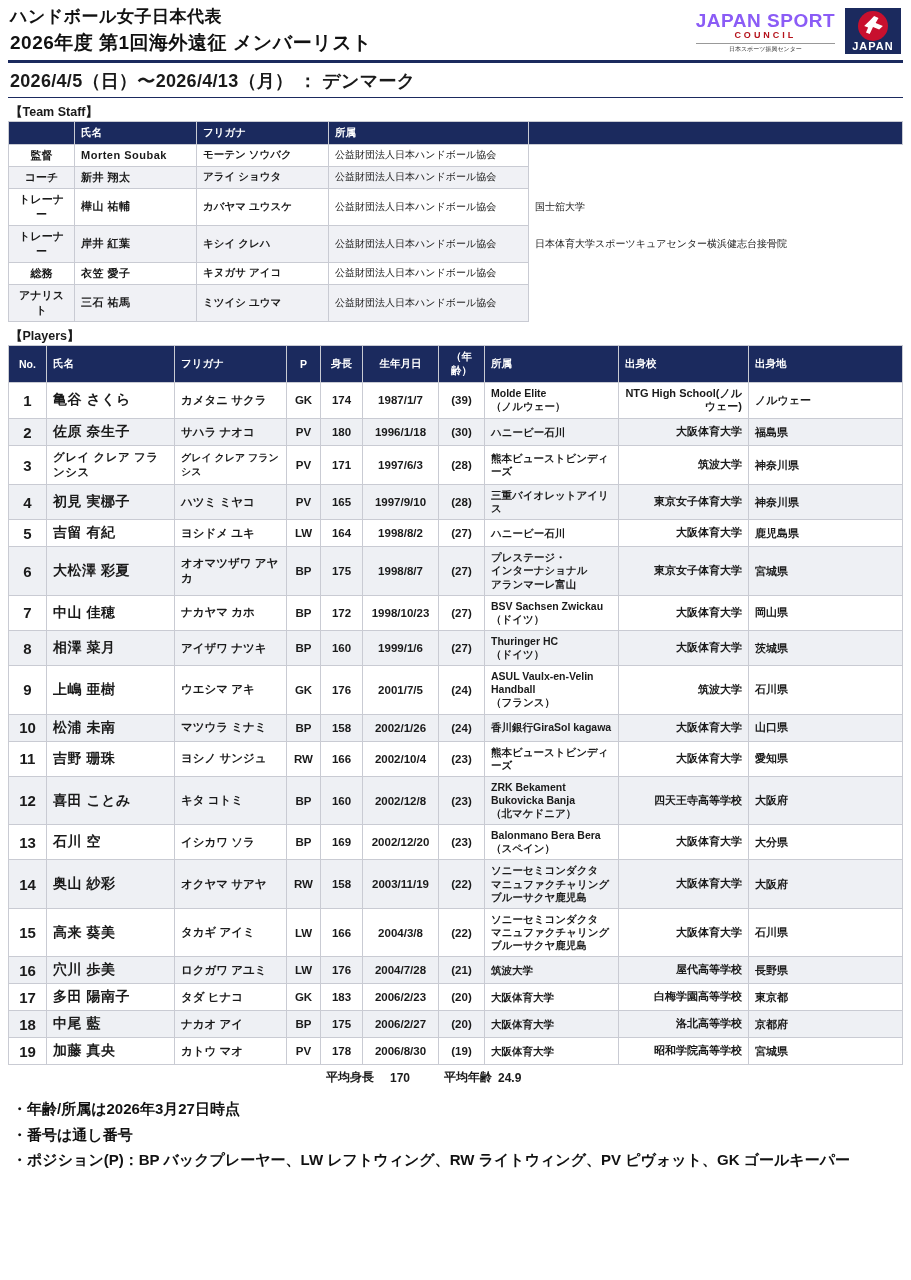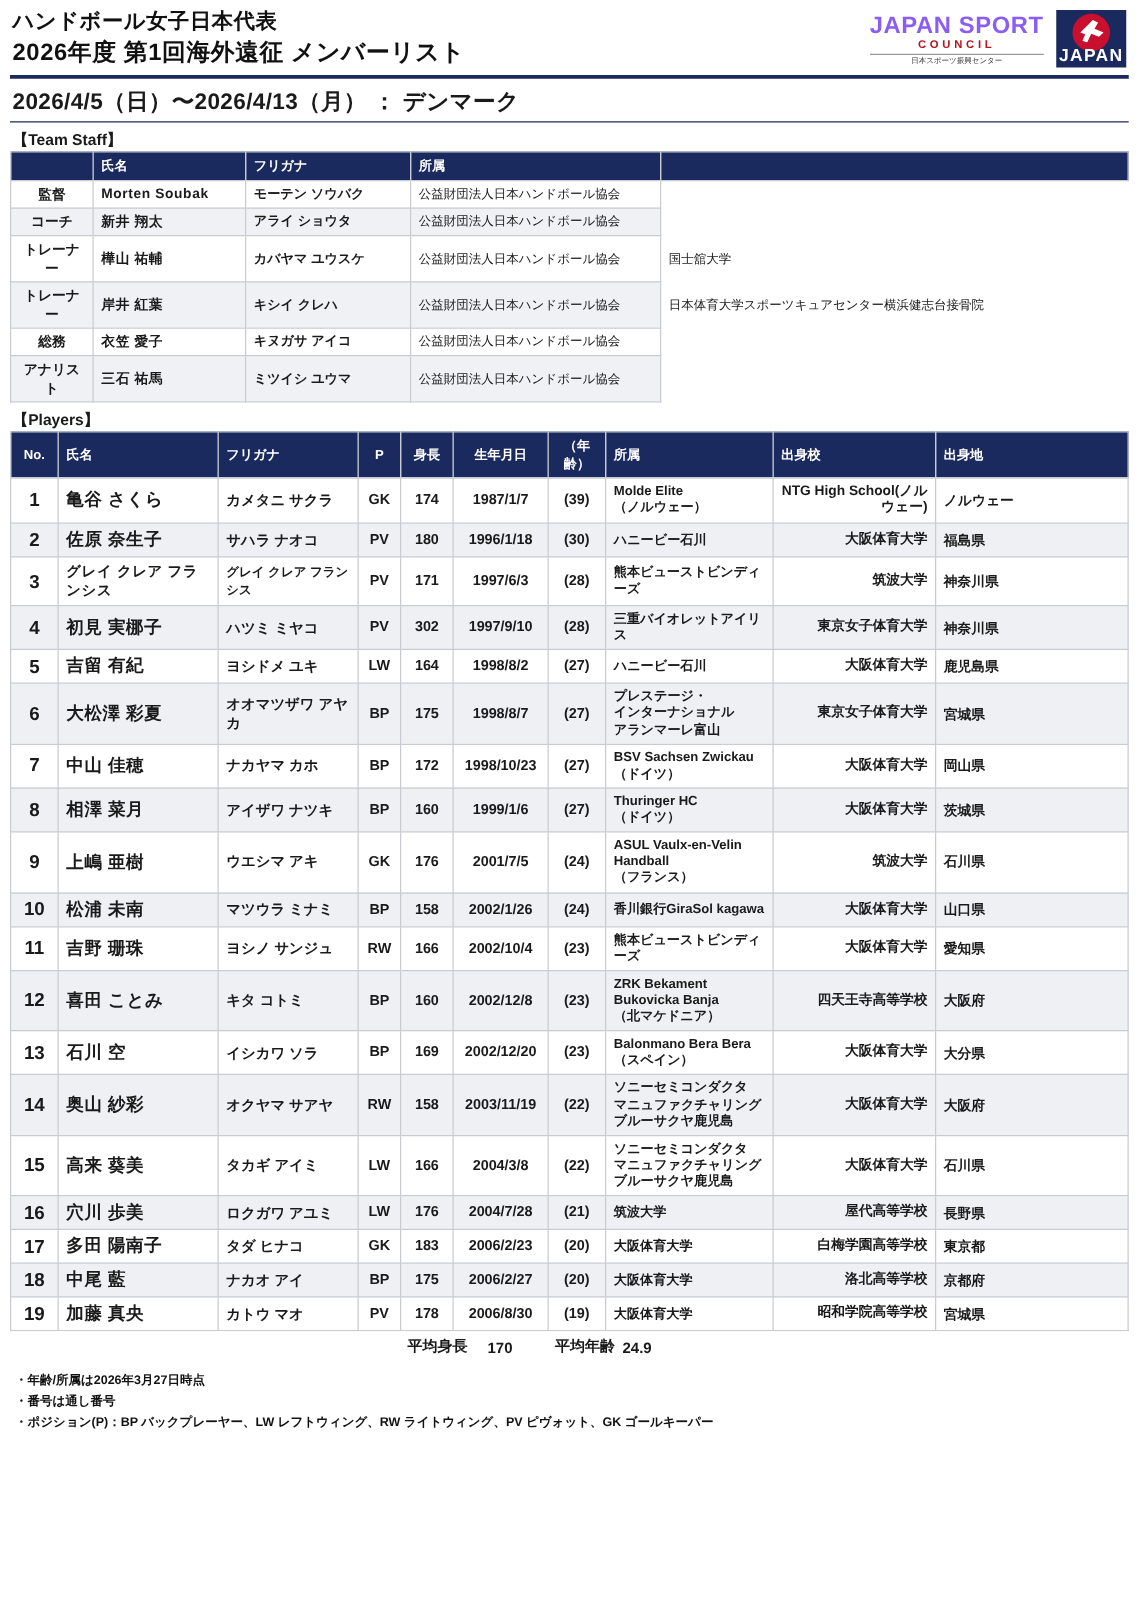--- a/index.html
+++ b/index.html
@@ -93,21 +93,21 @@
     transform: translateX(-50%);
     width: 22px; height: 20px;
     background: #ffffff;
     clip-path: polygon(10% 55%, 38% 25%, 55% 5%, 75% 15%, 62% 40%, 95% 55%, 78% 72%, 50% 60%, 35% 95%, 18% 88%, 28% 62%);
   }
   .jpn-badge .label {
     position: absolute;
     bottom: 2px; left: 0; right: 0;
     text-align: center;
     color: #fff;
-    font-size: 14px;
+    font-size: 11px;
     font-weight: bold;
     letter-spacing: 1px;
   }
 
   .rule-thick {
     height: 3px;
     background: #1b2a5e;
     margin-top: 4px;
   }
   .date-line {
@@ -203,21 +203,21 @@
     padding: 4px 6px;
   }
   .avg-row td.lbl { text-align: right; }
   .avg-row td.val { text-align: center; }
 
   .notes {
     margin-top: 6px;
     padding-left: 4px;
   }
   .notes div {
-    font-size: 10px;
+    font-size: 15px;
     font-weight: bold;
     line-height: 1.7;
     color: #111;
   }
 </style>
 </head>
 <body>
 
 <div class="page">
 
@@ -372,21 +372,21 @@
           <td class="age">(28)</td>
           <td class="club" style="white-space: pre-line;">熊本ビューストビンディーズ</td>
           <td class="school" style="white-space: pre-line;">筑波大学</td>
           <td class="origin">神奈川県</td>
         </tr>
         <tr>
           <td class="no">4</td>
           <td class="pname">初見 実梛子</td>
           <td class="kana">ハツミ ミヤコ</td>
           <td class="pos">PV</td>
-          <td class="num">302</td>
+          <td class="num">165</td>
           <td class="date">1997/9/10</td>
           <td class="age">(28)</td>
           <td class="club" style="white-space: pre-line;">三重バイオレットアイリス</td>
           <td class="school" style="white-space: pre-line;">東京女子体育大学</td>
           <td class="origin">神奈川県</td>
         </tr>
         <tr>
           <td class="no">5</td>
           <td class="pname">吉留 有紀</td>
           <td class="kana">ヨシドメ ユキ</td>

